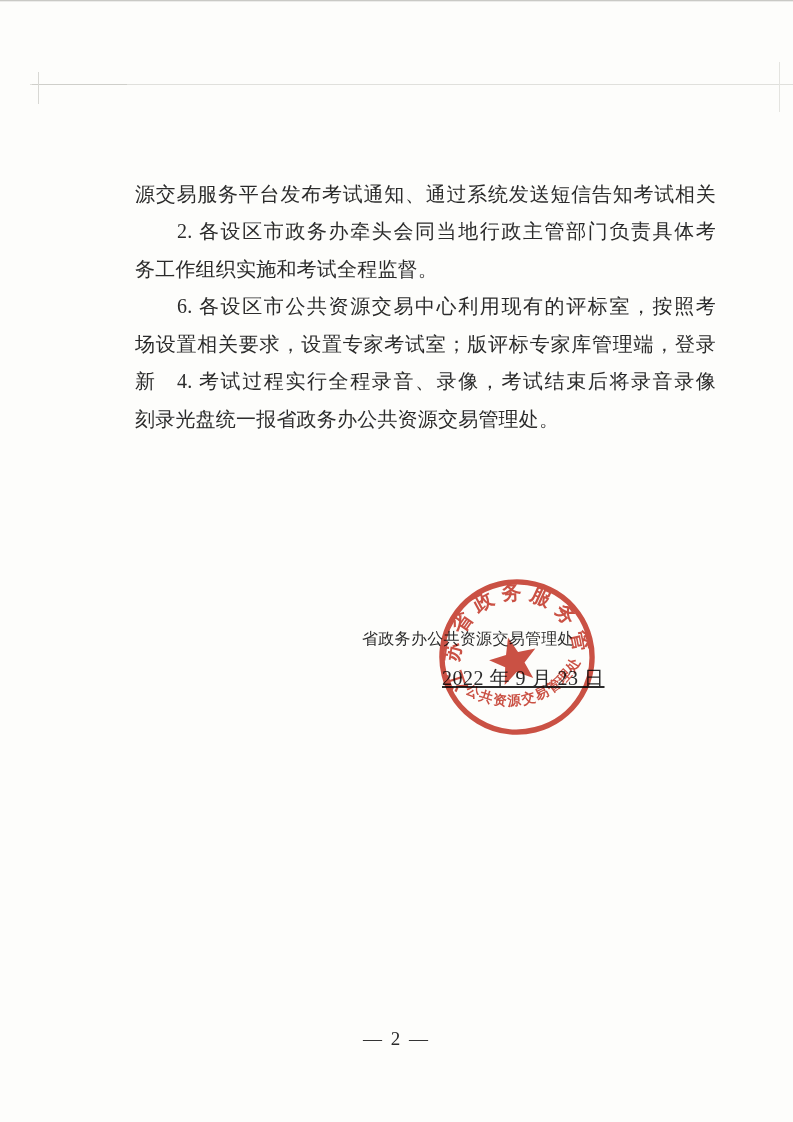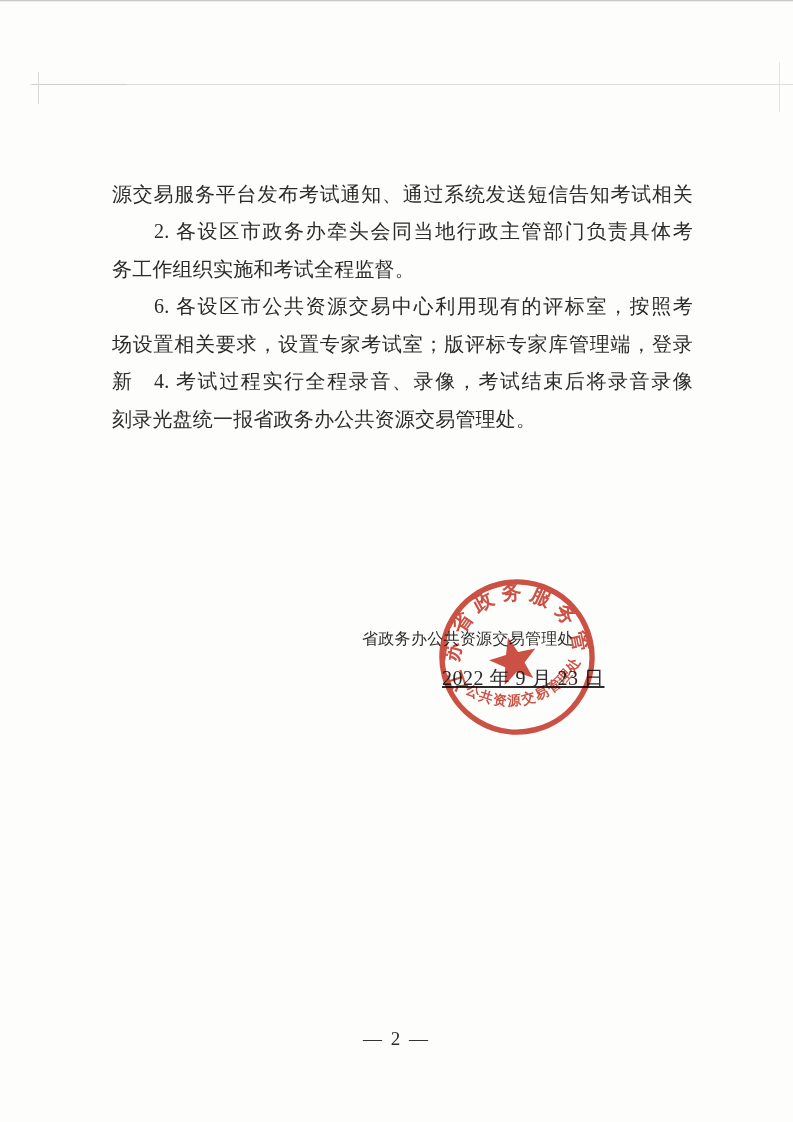--- a/index.html
+++ b/index.html
@@ -18,21 +18,21 @@
   
   .edge-top{position:absolute;left:0;top:0;width:793px;height:1px;background:#c9c9c5;}
   .edge-top2{position:absolute;left:0;top:1px;width:793px;height:1px;background:#ececea;}
   .streak{position:absolute;left:30px;top:84px;width:763px;height:1px;background:#e0e0dc;}
   .streak-dark{position:absolute;left:32px;top:84px;width:95px;height:1px;background:#cfcfca;}
   .tick-left{position:absolute;left:38px;top:72px;width:1px;height:32px;background:#d8d8d4;}
   .tick-right{position:absolute;left:779px;top:62px;width:1px;height:50px;background:#e4e4e0;}
 
   
   .body{
-    position:absolute;left:112px;top:176px;width:581px;
+    position:absolute;left:135px;top:176px;width:581px;
     color:var(--ink);
   }
   .line{
     font-size:20px;
     line-height:37.45px;
     height:37.45px;
     white-space:nowrap;
     letter-spacing:0.2px;
   }
   .line.just{

